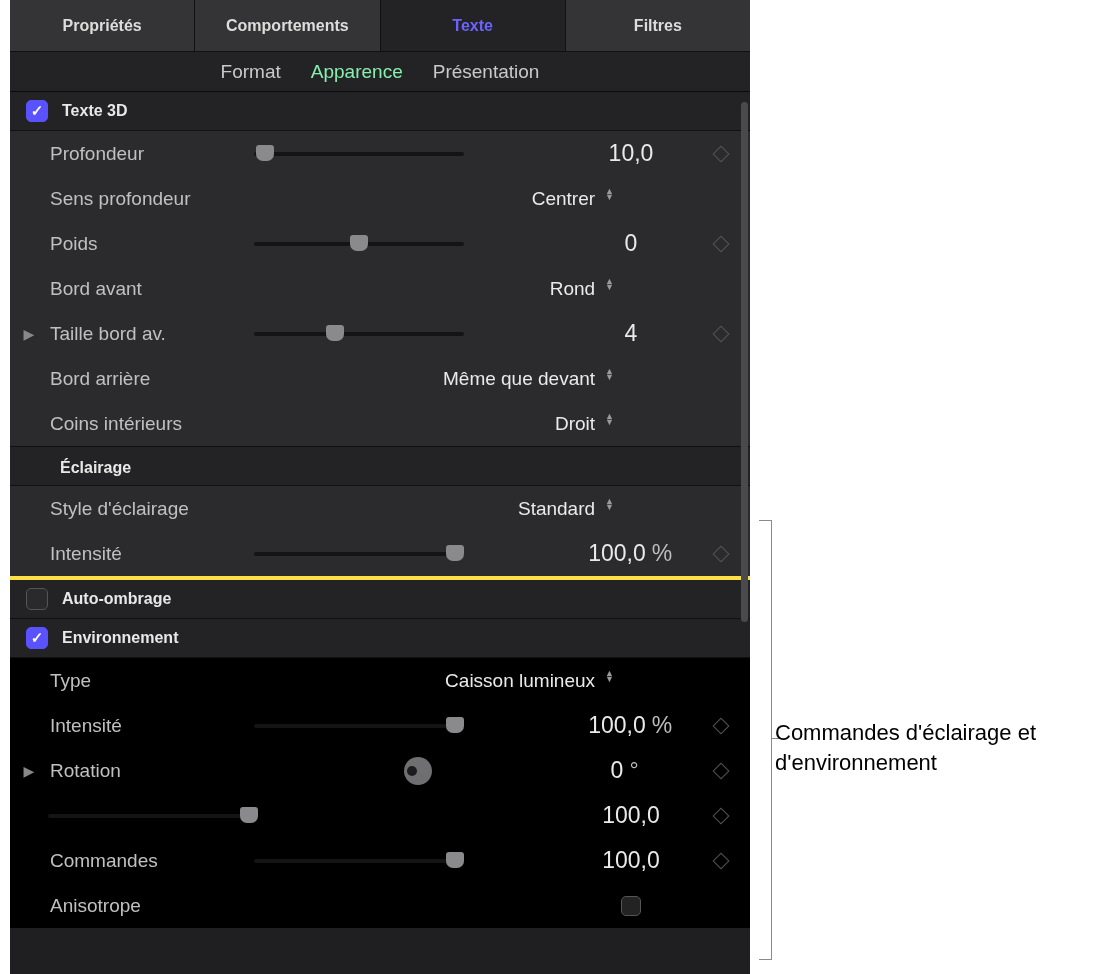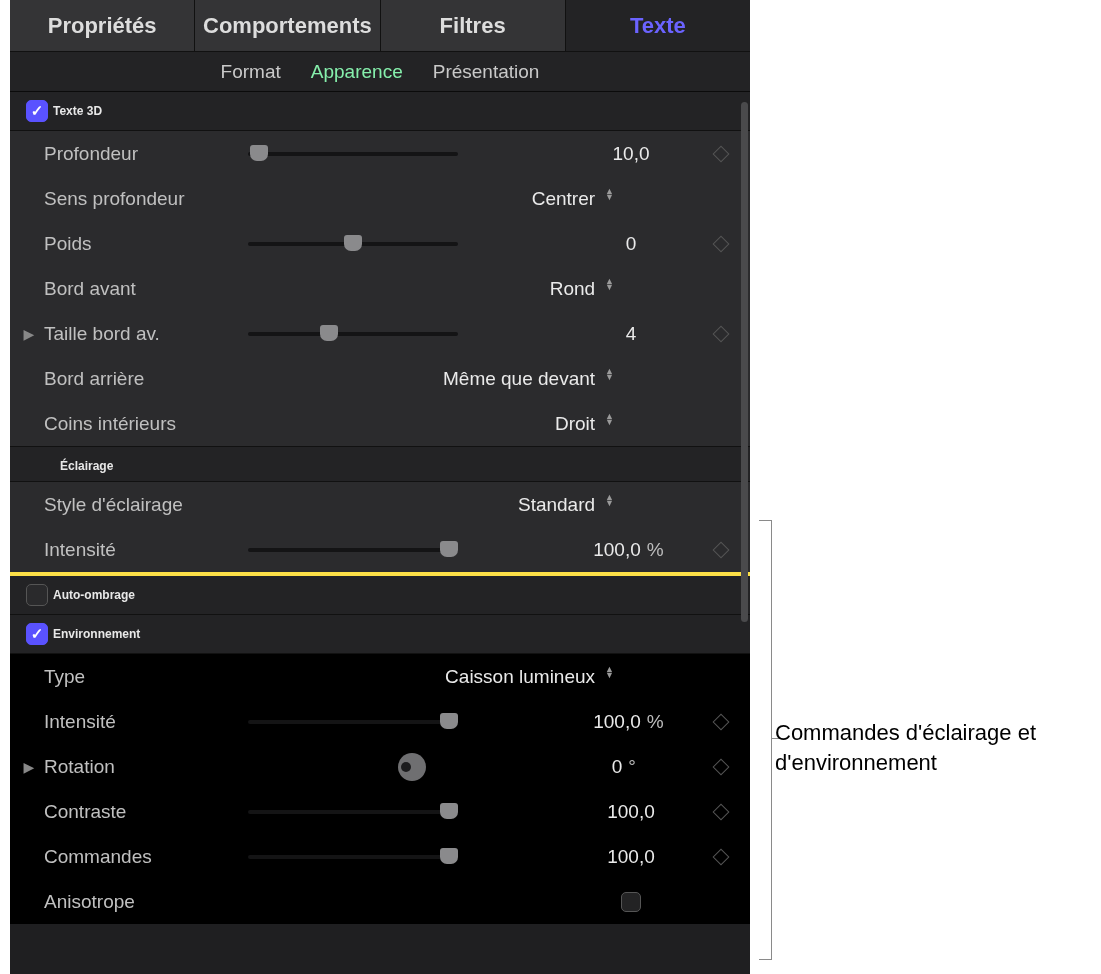--- a/index.html
+++ b/index.html
@@ -31,21 +31,21 @@
     display: flex;
     height: 52px;
     background: #343436;
     border-bottom: 1px solid #111;
   }
   .main-tab {
     flex: 1;
     display: flex;
     align-items: center;
     justify-content: center;
-    font-size: 22px;
+    font-size: 16px;
     font-weight: 600;
     color: #ddd;
     border-right: 1px solid #111;
     cursor: default;
   }
   .main-tab:last-child { border-right: none; }
   .main-tab.active { color: #6b63ff; background: #232325;}
   .sub-tabs {
     display: flex;
     justify-content: center;
@@ -59,22 +59,22 @@
   .sub-tab { color: #c9c9c9; cursor: default; }
   .sub-tab.active { color: #86efac; }
   .content { }
   .section-header {
     display: flex;
     align-items: center;
     padding: 8px 16px;
     background: #232325;
     font-weight: 600;
     color: #e8e8e8;
-    gap: 5px;
-    font-size: 12px;
+    gap: 14px;
+    font-size: 16px;
   }
   .section-header.plain {
     background: #232325;
     border-top: 1px solid #111;
     padding: 12px 16px 8px 50px;
   }
   .rows-block {
     background: #2b2b2d;
     border-top: 1px solid #111;
   }
@@ -92,21 +92,21 @@
     width: 18px;
     display:flex; align-items:center; justify-content:center;
     color: #888;
     font-size: 14px;
   }
   .label {
     flex: 0 0 200px;
     padding-left: 22px;
     color: #c0c0c0;
   }
-  .label.tight { padding-left: 6px; }
+  .label.tight { padding-left: 6px; margin-left: 6px; }
   .control {
     flex: 1;
     display:flex;
     align-items:center;
     justify-content:flex-start;
   }
   .slider-track {
     position: relative;
     width: 210px; height: 4px;
     background: #141415;
@@ -133,21 +133,21 @@
     left:3px; top:50%;
     width:10px;height:10px;
     background:#1c1c1e;
     border-radius:50%;
     transform:translateY(-50%);
   }
   .value {
     width: 150px;
     text-align: center;
     color: #eaeaea;
-    font-size: 19px;
+    font-size: 23px;
     display:flex;
     justify-content:center;
     align-items:center;
     gap:6px;
   }
   .value .unit { color:#bcbcbc; min-width:22px; text-align:left;}
   .select {
     display:flex; align-items:flex-start; gap:8px;
     color:#eaeaea;
   }
@@ -231,22 +231,22 @@
   }
 </style>
 </head>
 <body>
 
 <div class="panel">
 
   <div class="main-tabs">
     <div class="main-tab">Propriétés</div>
     <div class="main-tab">Comportements</div>
+    <div class="main-tab active">Texte</div>
     <div class="main-tab">Filtres</div>
-    <div class="main-tab active">Texte</div>
   </div>
 
   <div class="sub-tabs">
     <div class="sub-tab">Format</div>
     <div class="sub-tab active">Apparence</div>
     <div class="sub-tab">Présentation</div>
   </div>
 
   <div class="content">
 
@@ -440,21 +440,20 @@
           <span>0</span>
             <span class="unit">°</span>
         </div>
         <div class="kf">
             <div class="diamond"></div>
           </div>
       </div>
 
       <div class="row">
         <span class="disclosure"></span>
-        <span class="label tight">Contraste</span>
         <div class="control">
           <div class="slider-track">
               <div class="slider-thumb" style="left:192px"></div>
             </div>
         </div>
         <div class="value">
             <span>100,0</span>
           </div>
         <div class="kf">
             <div class="diamond"></div>

